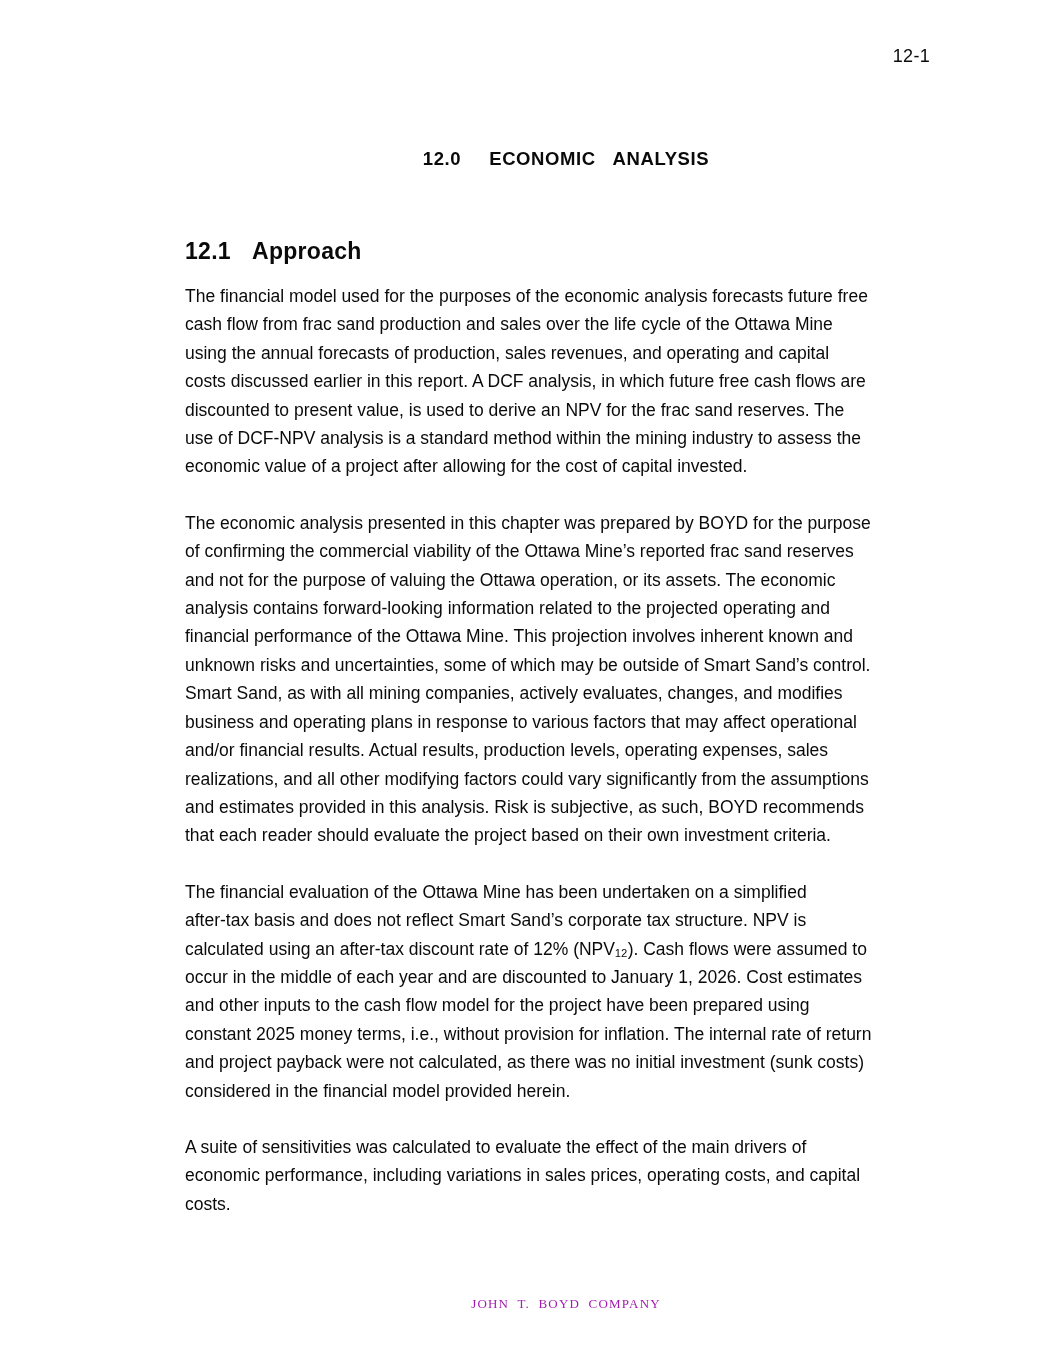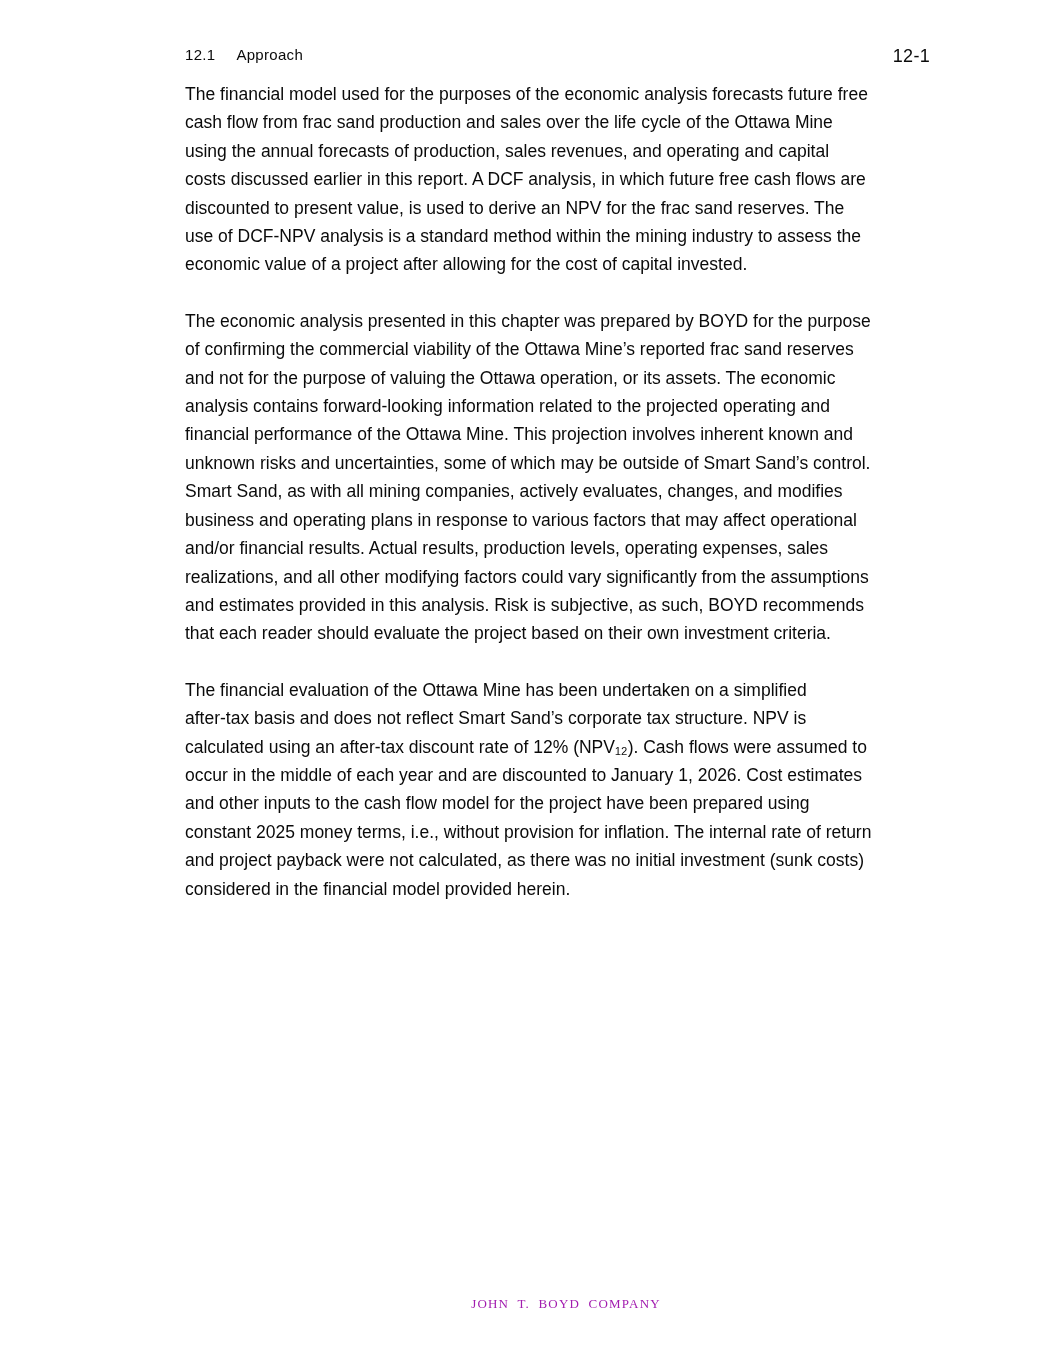--- a/index.html
+++ b/index.html
@@ -42,23 +42,23 @@
     letter-spacing: 0.6px;
   }
   .chapter-heading .chapter-number {
     margin-right: 28px;
   }
   .chapter-heading .chapter-title-text {
     white-space: pre;
     word-spacing: 3px;
   }
   .section-heading {
-    margin-top: 46px;
-    font-weight: normal;
-    font-size: 15px;
+    margin-top: 68px;
+    font-weight: bold;
+    font-size: 23px;
     letter-spacing: 0.3px;
   }
   .section-heading .section-number {
     margin-right: 21px;
   }
   .body-text {
     margin-top: 17px;
   }
   .body-text p {
     margin: 0 0 28px 0;
@@ -82,20 +82,23 @@
 </style>
 </head>
 <body>
 
 <div class="page">
 
   <div class="page-number">12-1</div>
 
   <div class="content">
 
+    <div class="chapter-heading">
+      <span class="chapter-number">12.0</span><span class="chapter-title-text">ECONOMIC  ANALYSIS</span>
+    </div>
 
     <div class="section-heading">
       <span class="section-number">12.1</span><span class="section-title-text">Approach</span>
     </div>
 
     <div class="body-text">
       <p>The financial model used for the purposes of the economic analysis forecasts future free
 cash flow from frac sand production and sales over the life cycle of the Ottawa Mine
 using the annual forecasts of production, sales revenues, and operating and capital
 costs discussed earlier in this report. A DCF analysis, in which future free cash flows are
@@ -115,19 +118,22 @@
 and estimates provided in this analysis. Risk is subjective, as such, BOYD recommends
 that each reader should evaluate the project based on their own investment criteria.</p>
       <p>The financial evaluation of the Ottawa Mine has been undertaken on a simplified
 after-tax basis and does not reflect Smart Sand’s corporate tax structure. NPV is
 calculated using an after-tax discount rate of 12% (NPV₁₂). Cash flows were assumed to
 occur in the middle of each year and are discounted to January 1, 2026. Cost estimates
 and other inputs to the cash flow model for the project have been prepared using
 constant 2025 money terms, i.e., without provision for inflation. The internal rate of return
 and project payback were not calculated, as there was no initial investment (sunk costs)
 considered in the financial model provided herein.</p>
+      <p>A suite of sensitivities was calculated to evaluate the effect of the main drivers of
+economic performance, including variations in sales prices, operating costs, and capital
+costs.</p>
     </div>
 
   </div>
 
   <div class="footer">JOHN T. BOYD COMPANY</div>
 
 </div>
 
 </body></html>

